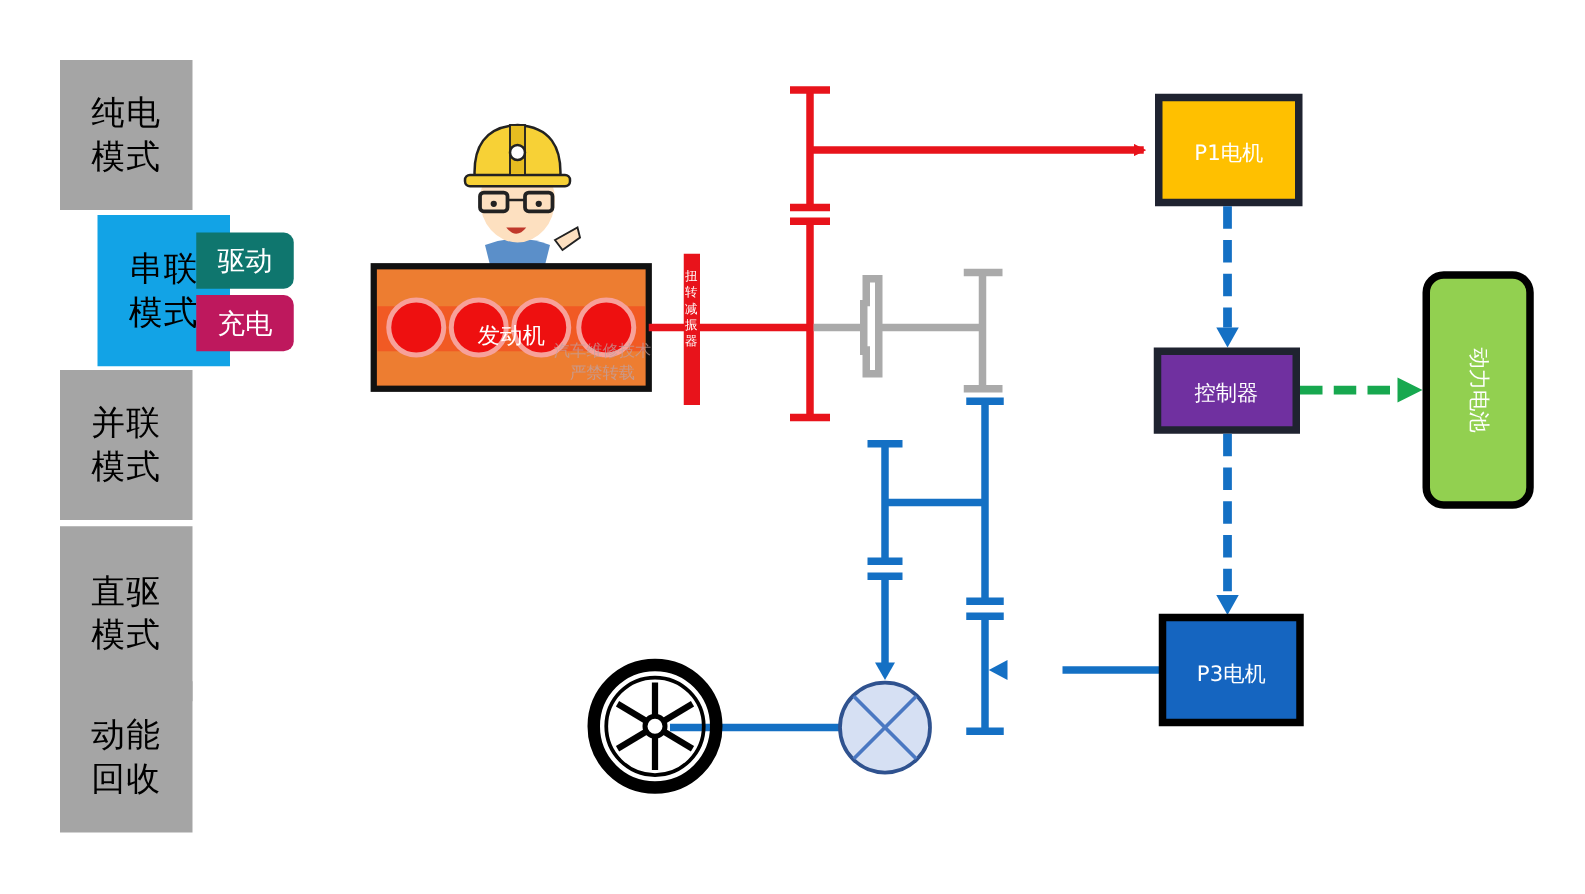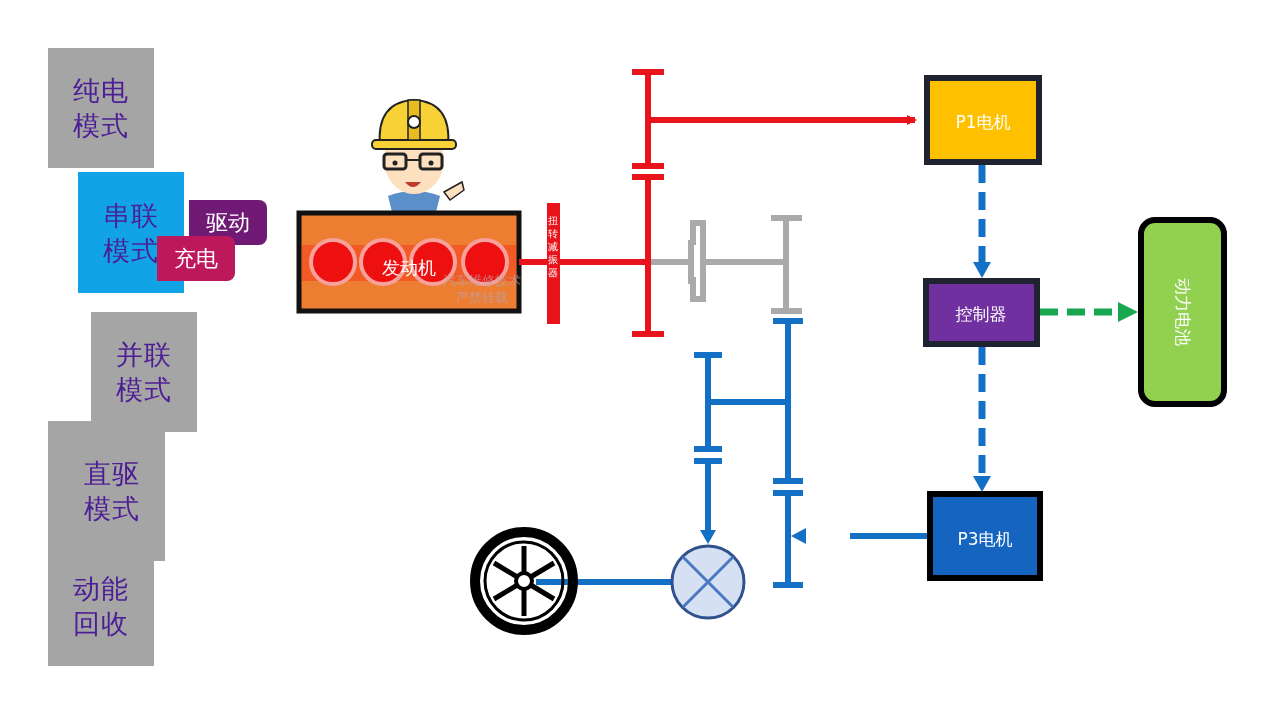--- a/index.html
+++ b/index.html
@@ -1,40 +1,40 @@
 <!DOCTYPE html>
 <html><head>
 <meta charset="utf-8">
 <style>
   html,body{margin:0;padding:0;background:#ffffff;}
   body{width:1268px;height:715px;position:relative;overflow:hidden;font-family:"DejaVu Sans","Liberation Sans",sans-serif;}
-  .mode{position:absolute;left:48px;width:106px;background:#a5a5a5;color:#4c1d95;font-size:27px;line-height:35px;display:flex;flex-direction:column;align-items:center;justify-content:center;letter-spacing:1px;cursor:pointer;}
+  .mode{position:absolute;left:48px;width:106px;background:#a5a5a5;color:#000000;font-size:27px;line-height:35px;display:flex;flex-direction:column;align-items:center;justify-content:center;letter-spacing:1px;cursor:pointer;}
   .mode.active{background:#12a3e6;margin-left:30px;}
   .sub{position:absolute;left:157px;width:78px;height:45px;border-radius:0 8px 8px 0;color:#fff;font-size:22px;display:flex;align-items:center;justify-content:center;cursor:pointer;}
-  .sub.drive{top:200px;background:#701a75;margin-left:32px;}
+  .sub.drive{top:186px;background:#0f766e;}
   .sub.charge{top:236px;background:#be185d;}
   svg#diagram{position:absolute;left:0;top:0;}
   .lbl{font-family:"DejaVu Sans","Liberation Sans",sans-serif;fill:#fff;}
 </style>
 </head>
 <body>
 
 <div class="mode" style="top:48px;height:120px;">
   <span>纯电</span>
   <span>模式</span>
 </div>
 <div class="mode active" style="top:172px;height:121px;">
   <span>串联</span>
   <span>模式</span>
 </div>
-<div class="mode" style="top:312px;height:120px;margin-left:43px;">
+<div class="mode" style="top:296px;height:120px;">
   <span>并联</span>
   <span>模式</span>
 </div>
-<div class="mode" style="top:421px;height:140px;padding-left:11px;">
+<div class="mode" style="top:421px;height:140px;">
   <span>直驱</span>
   <span>模式</span>
 </div>
 <div class="mode" style="top:545px;height:121px;">
   <span>动能</span>
   <span>回收</span>
 </div>
 
 <div class="sub drive">
   <span>驱动</span>

